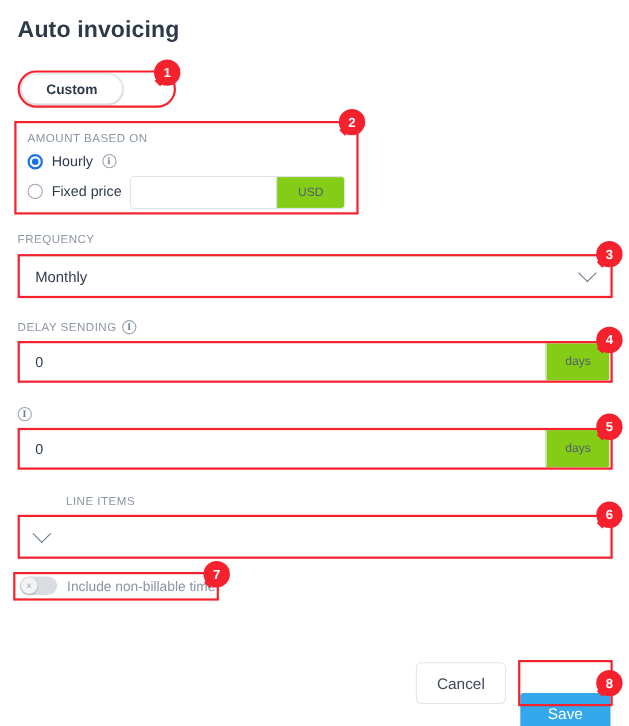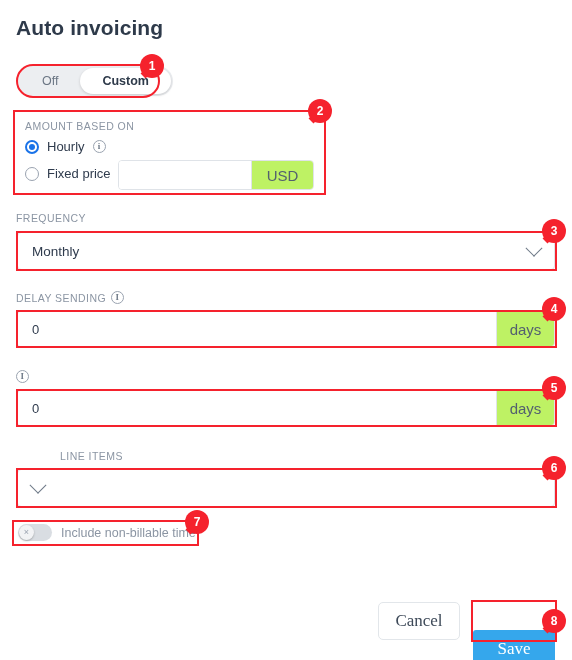--- a/index.html
+++ b/index.html
@@ -187,24 +187,24 @@
     padding: 0 14px;
     font-size: 13px;
     color: #2f3b4d;
     background: #ffffff;
     min-width: 0;
   }
   .input-combo .suffix {
     display: flex;
     align-items: center;
     justify-content: center;
-    background: #bef264;
+    background: #84cc16;
     border-left: 1px solid #dfe3e8;
     color: #53606f;
-    font-size: 15px;
+    font-size: 11px;
     box-sizing: border-box;
   }
 
   
   .select {
     position: absolute;
     border: 1px solid #dfe3e8;
     border-radius: 4px;
     box-sizing: border-box;
     background: #ffffff;
@@ -262,24 +262,23 @@
     color: #8b95a3;
     white-space: nowrap;
   }
 
   
   .btn {
     position: absolute;
     display: flex;
     align-items: center;
     justify-content: center;
-    font-size: 17px;
+    font-size: 14px;
     box-sizing: border-box;
     cursor: pointer;
-    font-family: Liberation Serif, serif;
   }
   .btn-cancel {
     left: 378px;
     top: 602px;
     width: 82px;
     height: 38px;
     border: 1px solid #e2e6ea;
     border-radius: 5px;
     background: #ffffff;
     color: #3d4958;
@@ -294,21 +293,20 @@
     border: none;
     border-radius: 3px;
   }
 </style>
 </head>
 <body>
 
 <div class="page-title">Auto invoicing</div>
 
 <div class="seg-wrap">
-  <div class="seg">Off</div>
   <div class="seg active">Custom</div>
 </div>
 <div class="hl round" style="left:16px; top:64px; width:144px; height:34px;"></div>
 <div class="badge" style="left:140px; top:54px;">1</div>
 
 <div class="amount-group">
   <div class="flabel" style="left:12px; top:10px;">
     <span>AMOUNT BASED ON</span>
   </div>
 

